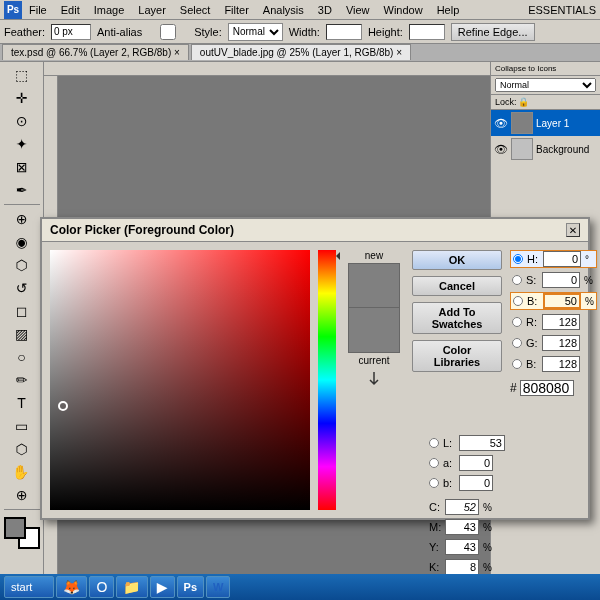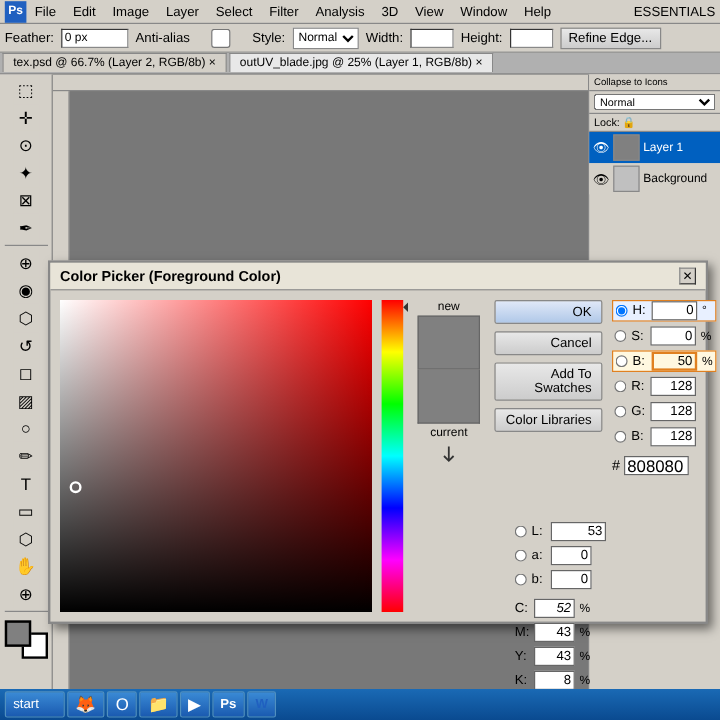--- a/index.html
+++ b/index.html
@@ -65,21 +65,21 @@
     .spectrum-dark { position: absolute; top: 0; left: 0; width: 100%; height: 100%; background: linear-gradient(to bottom, transparent, black); }
     .spectrum-cursor { position: absolute; width: 10px; height: 10px; border: 2px solid white; border-radius: 50%; top: 60%; left: 5%; transform: translate(-50%, -50%); pointer-events: none; }
 
     
     .hue-slider-container { width: 18px; height: 260px; flex-shrink: 0; position: relative; }
     .hue-slider { width: 100%; height: 100%; background: linear-gradient(to bottom, #ff0000, #ffff00, #00ff00, #00ffff, #0000ff, #ff00ff, #ff0000); }
     .hue-arrow { position: absolute; right: -4px; top: 0; width: 8px; height: 8px; border-top: 4px solid transparent; border-bottom: 4px solid transparent; border-right: 4px solid #333; }
 
     
     .dialog-buttons { display: flex; flex-direction: column; gap: 6px; width: 90px; flex-shrink: 0; }
-    .dialog-btn { background: linear-gradient(to bottom, #e8e8e8, #ccc); border: 1px solid #888; border-radius: 2px; padding: 3px 8px; font-size: 11px; cursor: pointer; text-align: right; width: 100%; }
+    .dialog-btn { background: linear-gradient(to bottom, #e8e8e8, #ccc); border: 1px solid #888; border-radius: 2px; padding: 3px 8px; font-size: 11px; cursor: pointer; text-align: center; width: 100%; font-weight: bold; }
     .dialog-btn.ok { background: linear-gradient(to bottom, #e0e8f8, #b0c8e8); }
     .input-row { display: flex; align-items: center; gap: 4px; height: 18px; }
     .radio-input { width: 10px; height: 10px; cursor: pointer; }
     .color-label { width: 12px; font-size: 11px; }
     .color-value-input { width: 38px; height: 16px; border: 1px solid #666; font-size: 11px; text-align: right; padding: 0 2px; background: white; }
     .color-value-input.highlighted { border: 2px solid #e08020; background: #fff8e0; }
     .pct-label { font-size: 10px; }
     .hash-row { display: flex; align-items: center; gap: 3px; margin-top: 4px; }
     .hash-label { font-size: 12px; }
     .hex-input { width: 54px; height: 16px; border: 1px solid #666; font-size: 14px; padding: 0 2px; background: white; }
@@ -111,21 +111,21 @@
     <span class="menu-item">3D</span>
     <span class="menu-item">View</span>
     <span class="menu-item">Window</span>
     <span class="menu-item">Help</span>
   </div>
   <div class="essentials">ESSENTIALS</div>
 </div>
 
 <div class="options-bar">
   <label>Feather:</label>
-  <input type="text" value="0 px" style="width: 56px;">
+  <input type="text" value="0 px" style="width: 40px;">
   <label>Anti-alias</label>
   <input type="checkbox" style="">
   <label>Style:</label>
   <select style="height:18px;font-size:10px;"><option>Normal</option></select>
   <label>Width:</label>
   <input type="text" style="width: 36px;">
   <label>Height:</label>
   <input type="text" style="width: 36px;">
   <button class="btn-refine">Refine Edge...</button>
 </div>

